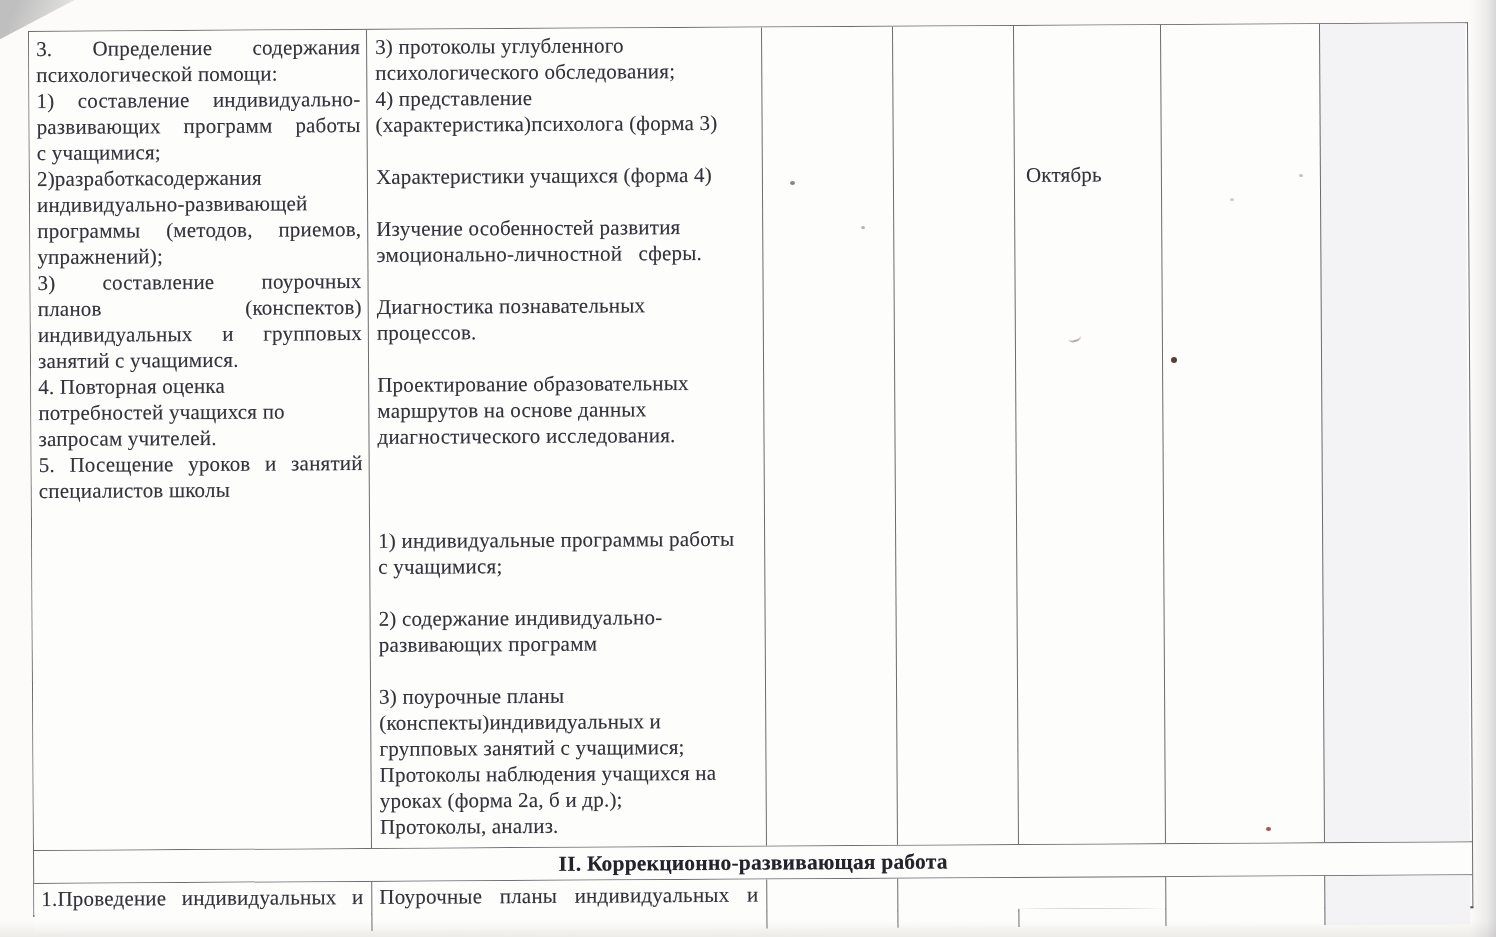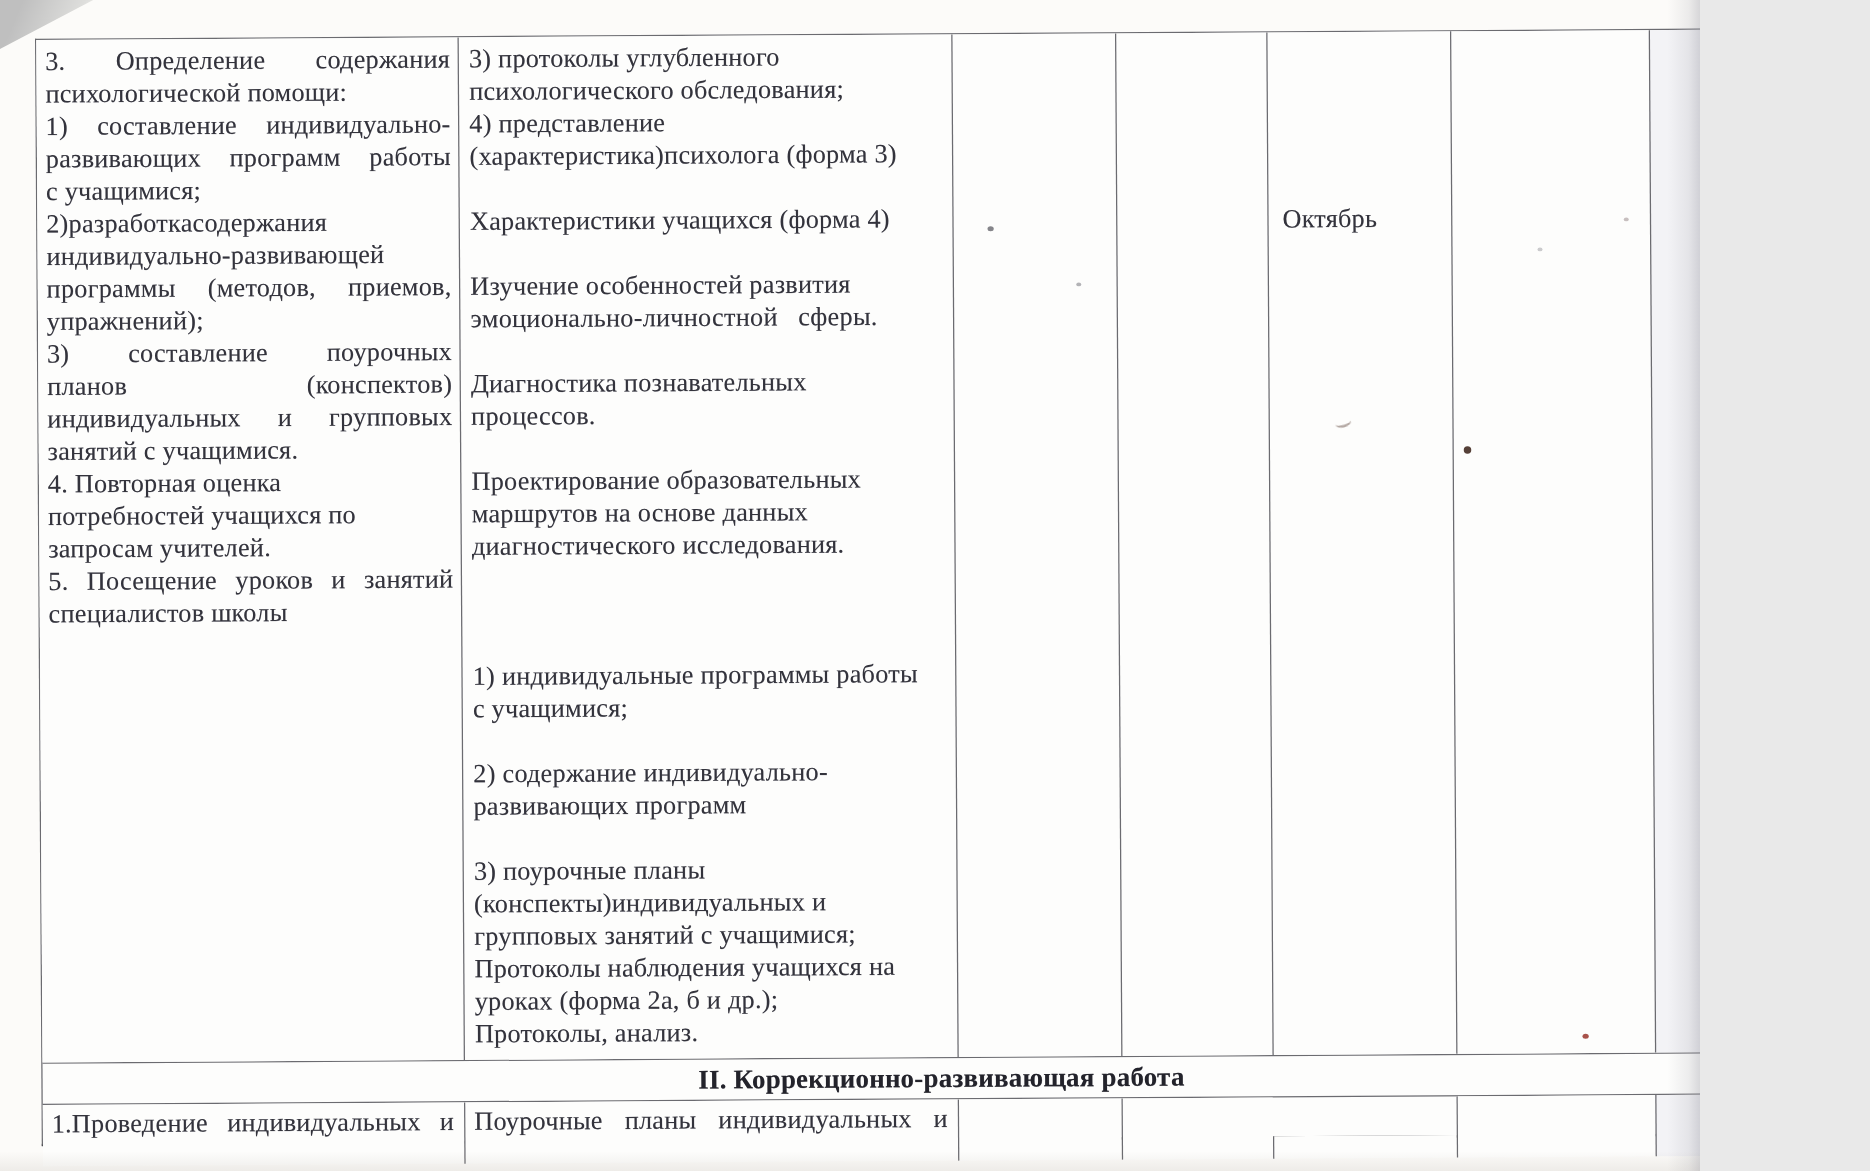--- a/index.html
+++ b/index.html
@@ -7,21 +7,21 @@
     --border_dark:#4a4a50;
     --text:#33333c;
     --page_bg:#fcfbf9;
     --cell_bg:#fdfdfc;
     --lastcol_bg:#f3f3f6;
   }
   html,body{margin:0;padding:0;}
   body{background:#e9e9e9;}
   .screen{
     position:relative;
-    width:1360px;height:937px;
+    width:1496px;height:937px;
     background:var(--page_bg);
     overflow:hidden;
     font-family:"Liberation Serif","DejaVu Serif",serif;
     color:var(--text);
   }
   
   .doc-table{
     position:absolute;left:28px;top:31px;width:1440px;
     transform:rotate(-0.35deg);transform-origin:0 0;
     border:1.6px solid var(--border);

